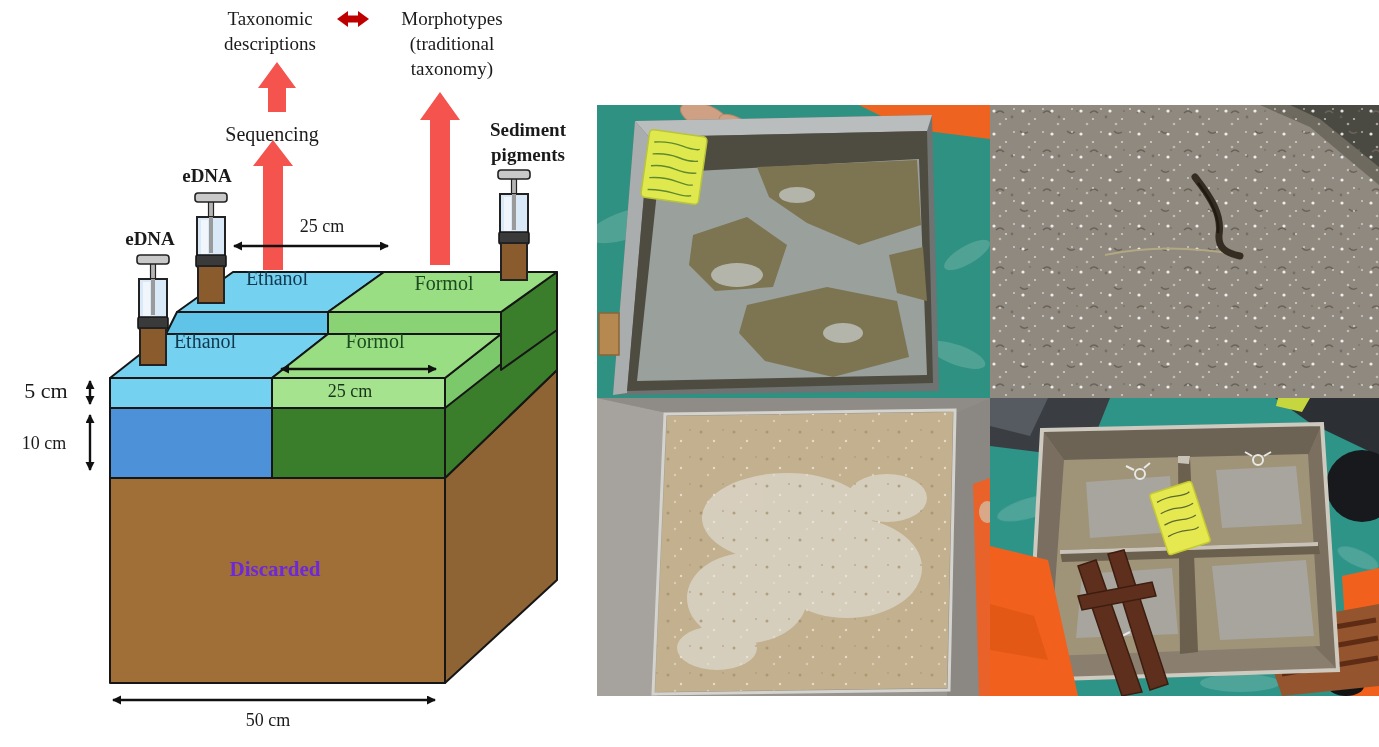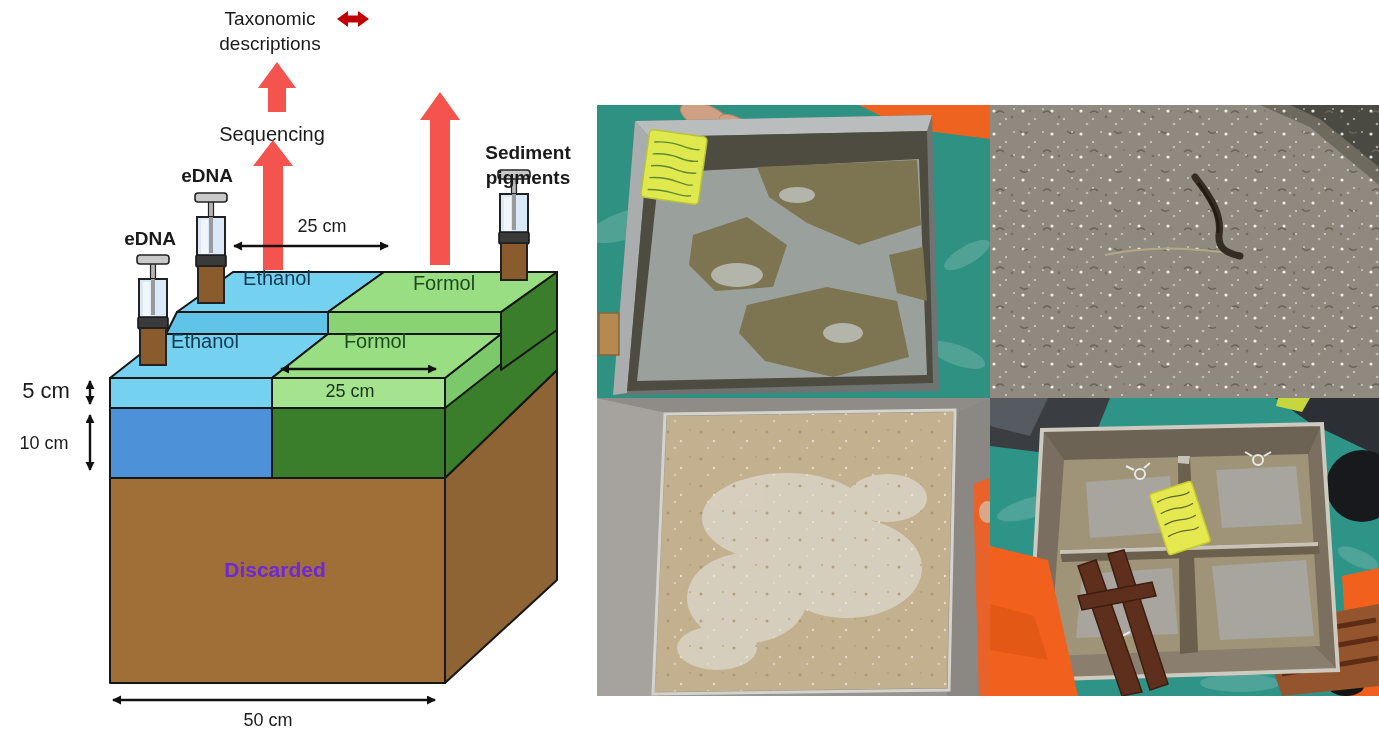--- a/index.html
+++ b/index.html
@@ -1,17 +1,17 @@
 <!DOCTYPE html>
 <html><head>
 <meta charset="utf-8">
 <style>
   html,body{margin:0;padding:0;background:#ffffff;}
   .canvas{position:relative;width:1379px;height:728px;background:#ffffff;overflow:hidden;
-          font-family:Liberation Sans, sans-serif;}
+          font-family:Liberation Serif, serif;}
   .lbl{position:absolute;transform:translateX(-50%);text-align:center;color:#1a1a1a;
        white-space:nowrap;line-height:25px;}
   .lbl span{display:block;}
   .b{font-weight:bold;}
   .photo{position:absolute;overflow:hidden;}
   .photo svg{display:block;}
 </style>
 </head>
 <body>
 
@@ -78,22 +78,27 @@
         <line x1="90" y1="415" x2="90" y2="470" marker-start="url(#ah)" marker-end="url(#ah)"></line>
         <line x1="113" y1="700" x2="435" y2="700" marker-start="url(#ah)" marker-end="url(#ah)"></line>
       </g>
     </svg>
 
     
     <div class="lbl" style="left:270px;top:6px;font-size:19px;">
       <span>Taxonomic</span>
         <span>descriptions</span>
     </div>
+    <div class="lbl" style="left:452px;top:6px;font-size:19px;">
+      <span>Morphotypes</span>
+        <span>(traditional</span>
+        <span>taxonomy)</span>
+    </div>
     <div class="lbl" style="left:272px;top:111px;font-size:20px;margin-top:11px;">Sequencing</div>
-    <div class="lbl b" style="left:528px;top:117px;font-size:19px;margin-top:23px;">
+    <div class="lbl b" style="left:528px;top:117px;font-size:19px;">
       <span>Sediment</span>
         <span>pigments</span>
     </div>
     <div class="lbl b" style="left:207px;top:163px;font-size:19px;">eDNA</div>
     <div class="lbl b" style="left:150px;top:226px;font-size:19px;">eDNA</div>
     <div class="lbl" style="left:322px;top:214px;font-size:18px;">25 cm</div>
     <div class="lbl" style="left:277px;top:266px;font-size:20px;color:#12384f;">Ethanol</div>
     <div class="lbl" style="left:444px;top:271px;font-size:20px;color:#1b4a1e;">Formol</div>
     <div class="lbl" style="left:205px;top:329px;font-size:20px;color:#12384f;">Ethanol</div>
     <div class="lbl" style="left:375px;top:329px;font-size:20px;color:#1b4a1e;">Formol</div>

